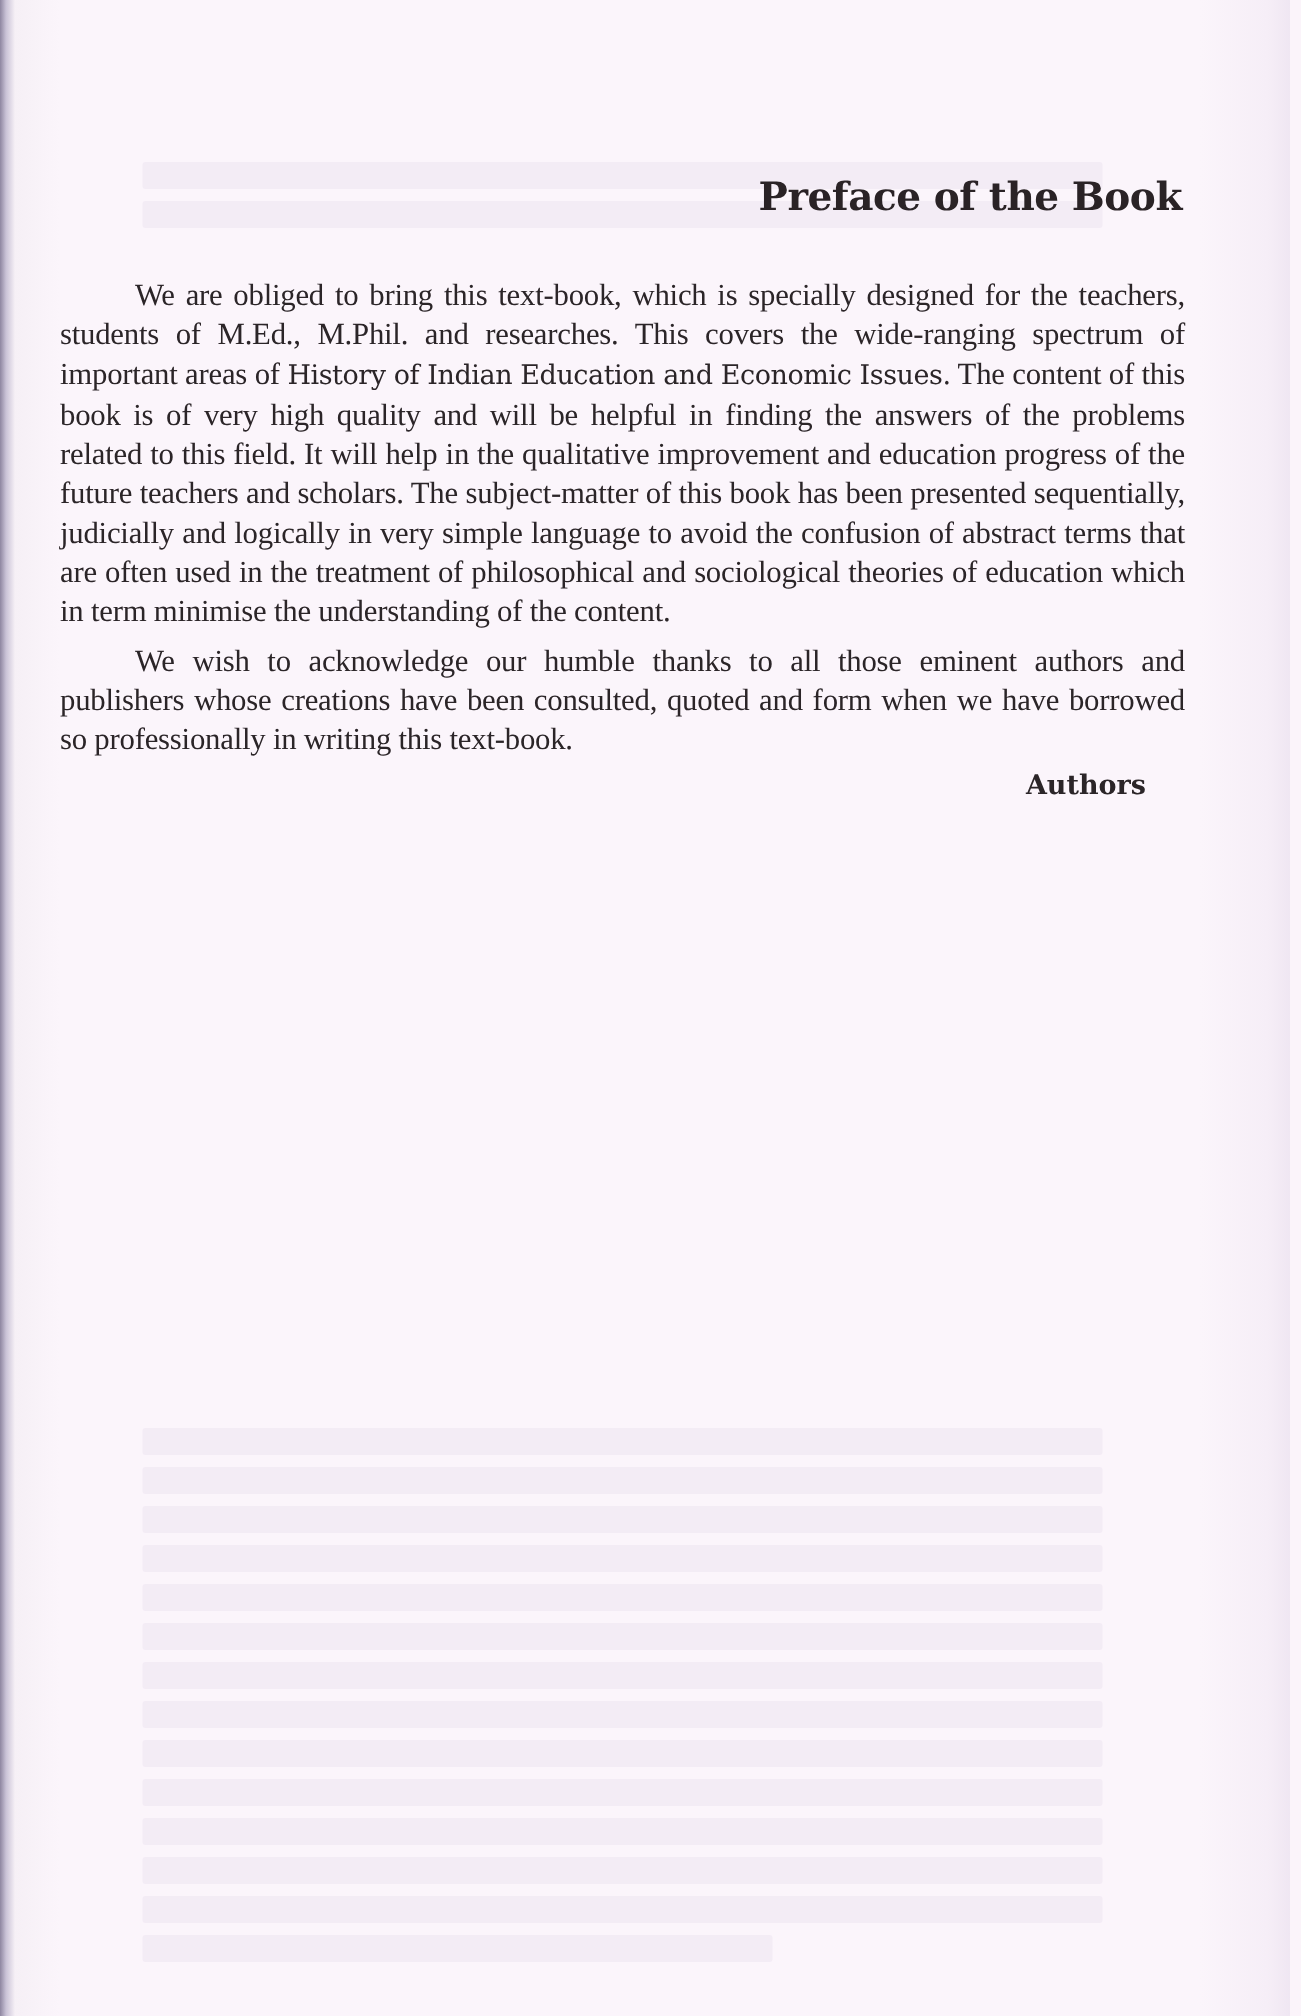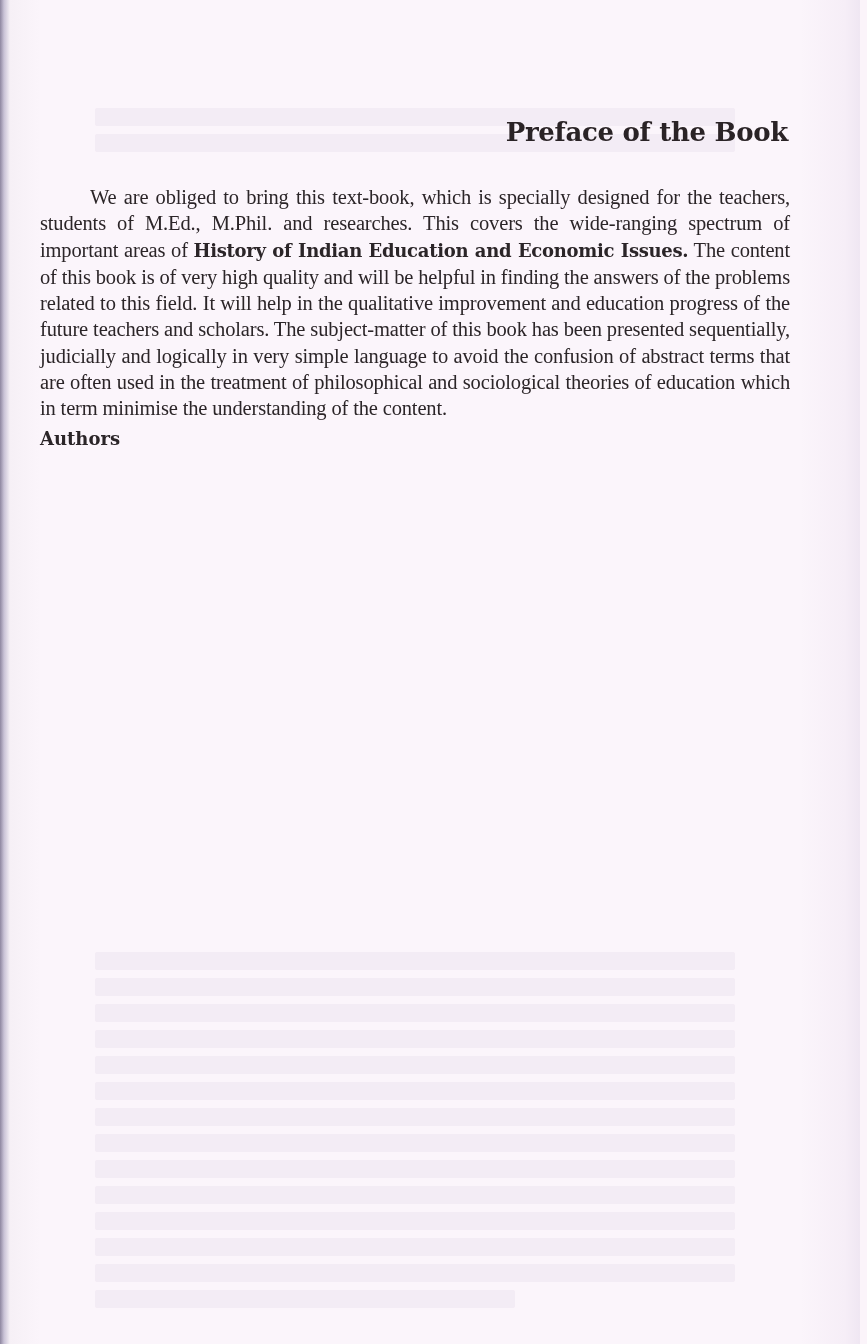--- a/index.html
+++ b/index.html
@@ -53,25 +53,26 @@
       font-size: 20.5px;
       line-height: 26.3px;
       text-align: justify;
       text-indent: 50px;
       margin: 0 0 6px 0;
       transform-origin: left top;
       letter-spacing: -0.15px;
     }
     .para b {
       font-family: "DejaVu Serif", serif;
-      font-weight: bold;
+      font-weight: normal;
       font-size: 18px;
       letter-spacing: -0.3px;
     }
     .signature {
+      text-align: right;
       font-family: "DejaVu Serif", serif;
       font-weight: bold;
       font-size: 18px;
       margin-top: 2px;
       padding-right: 26px;
     }
   </style>
 </head>
 <body>
 
@@ -93,19 +94,20 @@
   <div class="bleed" style="top:1238px;"></div>
   <div class="bleed" style="top:1264px;"></div>
   <div class="bleed" style="top:1290px;width:420px;"></div>
 
   <div class="content">
     <h1 class="title">Preface of the Book</h1>
 
     <p class="para"><span>We are obliged to bring this text-book, which is specially designed for the teachers, students of M.Ed., M.Phil. and researches. This covers the wide-ranging spectrum of important areas of </span><b>History of Indian Education and Economic Issues.</b><span> The content of this book is of very high quality and will be helpful in finding the answers of the problems related to this field. It will help in the qualitative improvement and education progress of the future teachers and scholars. The subject-matter of this book has been presented sequentially, judicially and logically in very simple language to avoid the confusion of abstract terms that are often used in the treatment of philosophical and sociological theories of education which in term minimise the understanding of the content.</span></p>
 
 
+    <p class="para">We wish to acknowledge our humble thanks to all those eminent authors and publishers whose creations have been consulted, quoted and form when we have borrowed so professionally in writing this text-book.</p>
 
 
 
 
     <div class="signature">Authors</div>
   </div>
 </div>
 
 </body></html>

